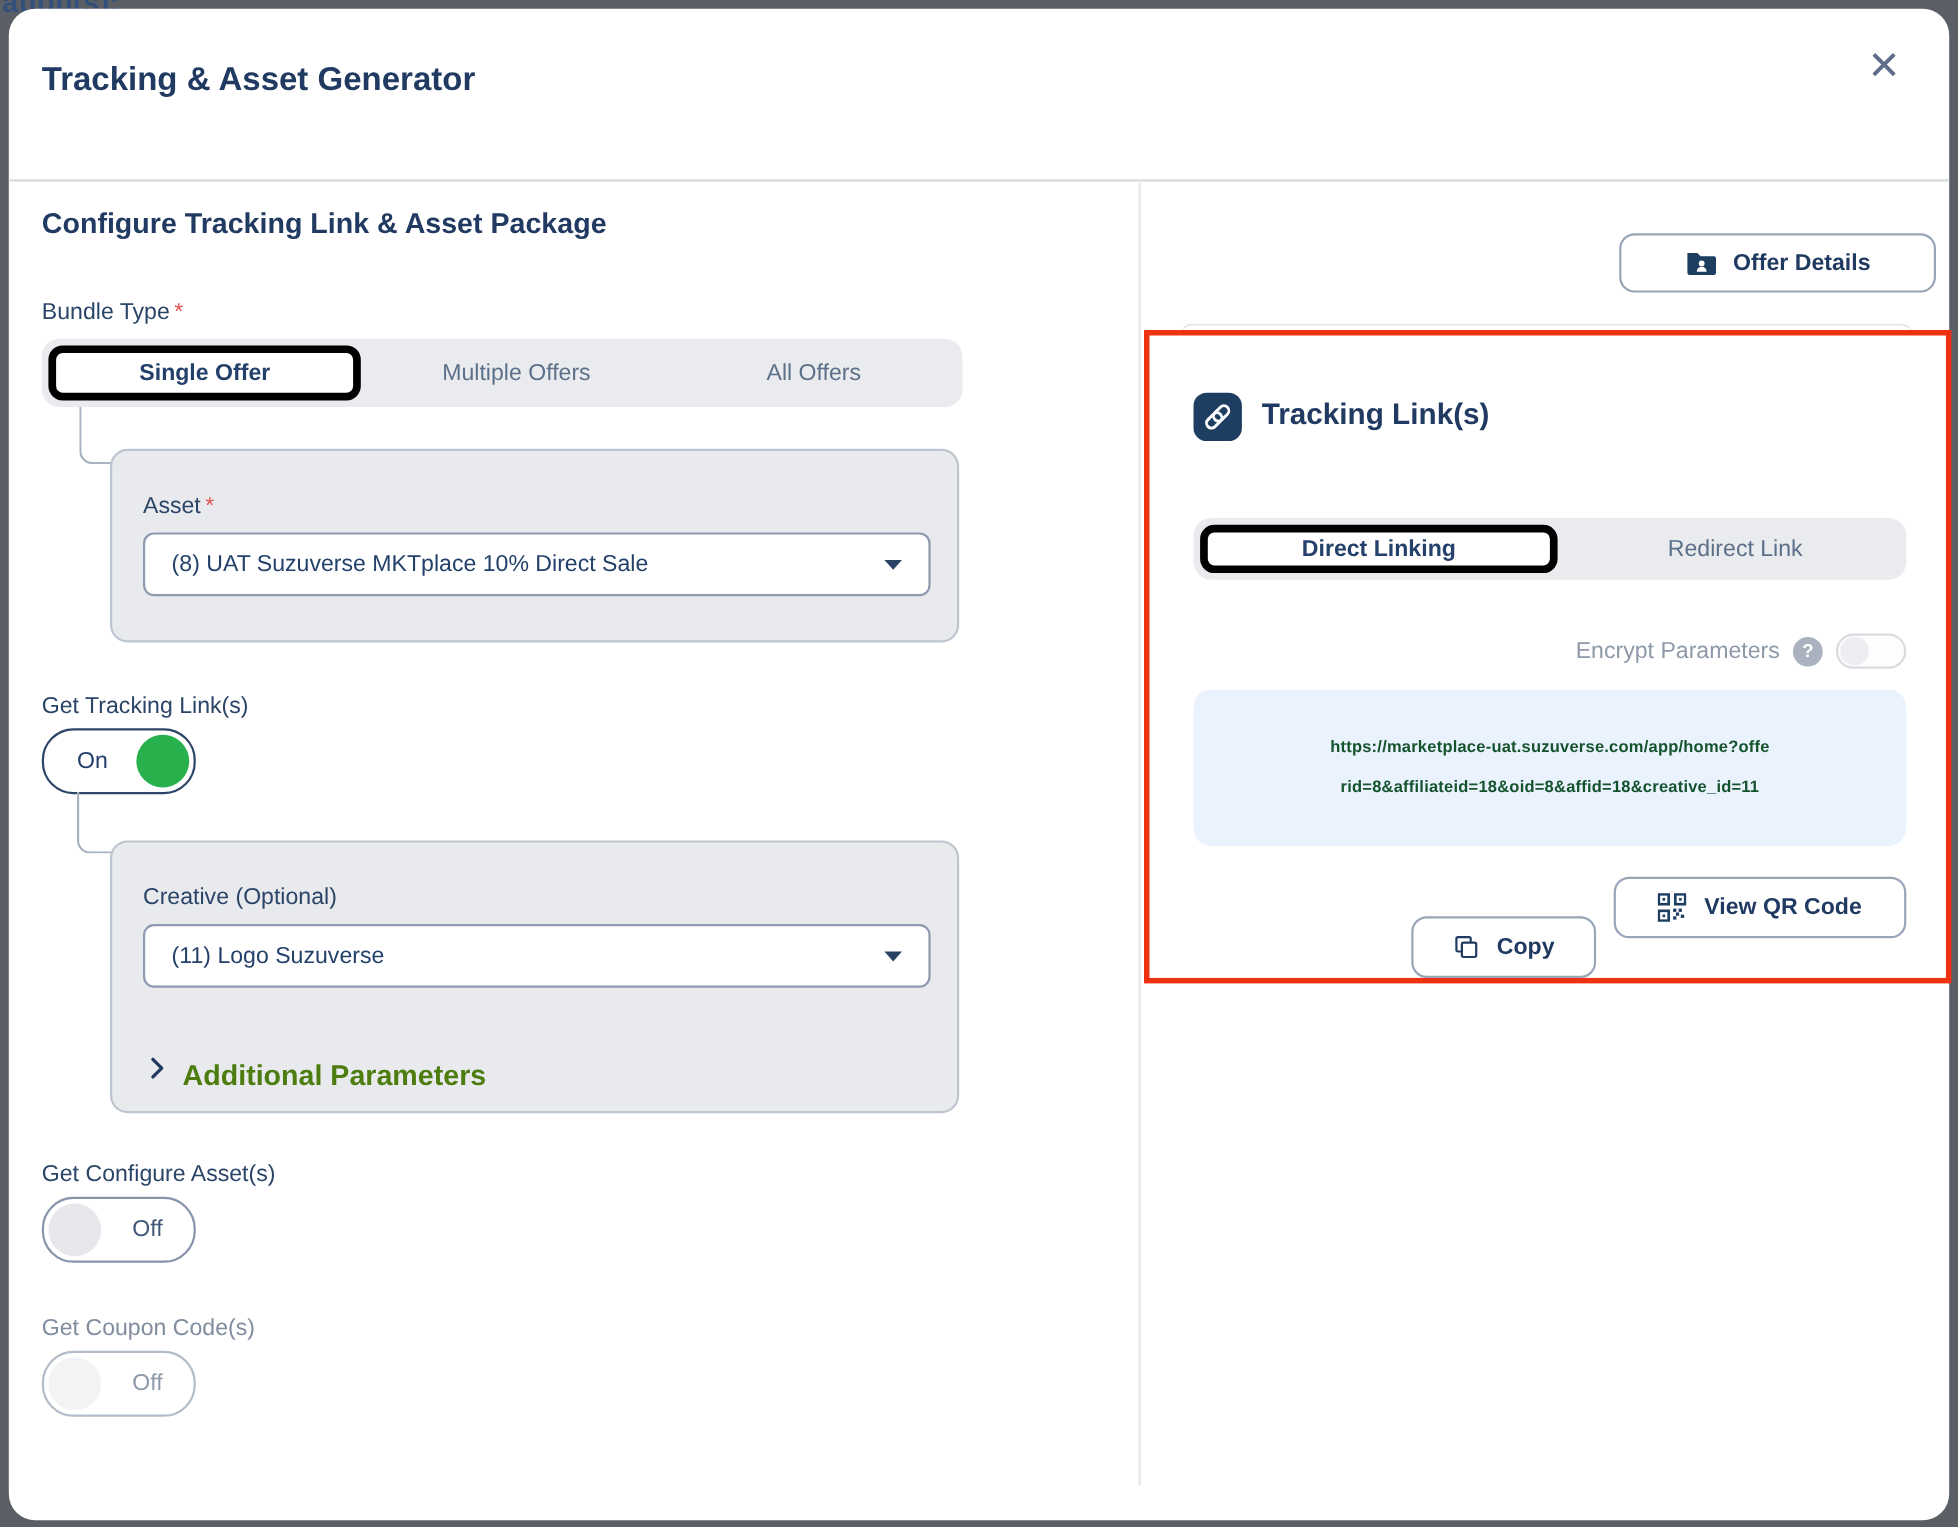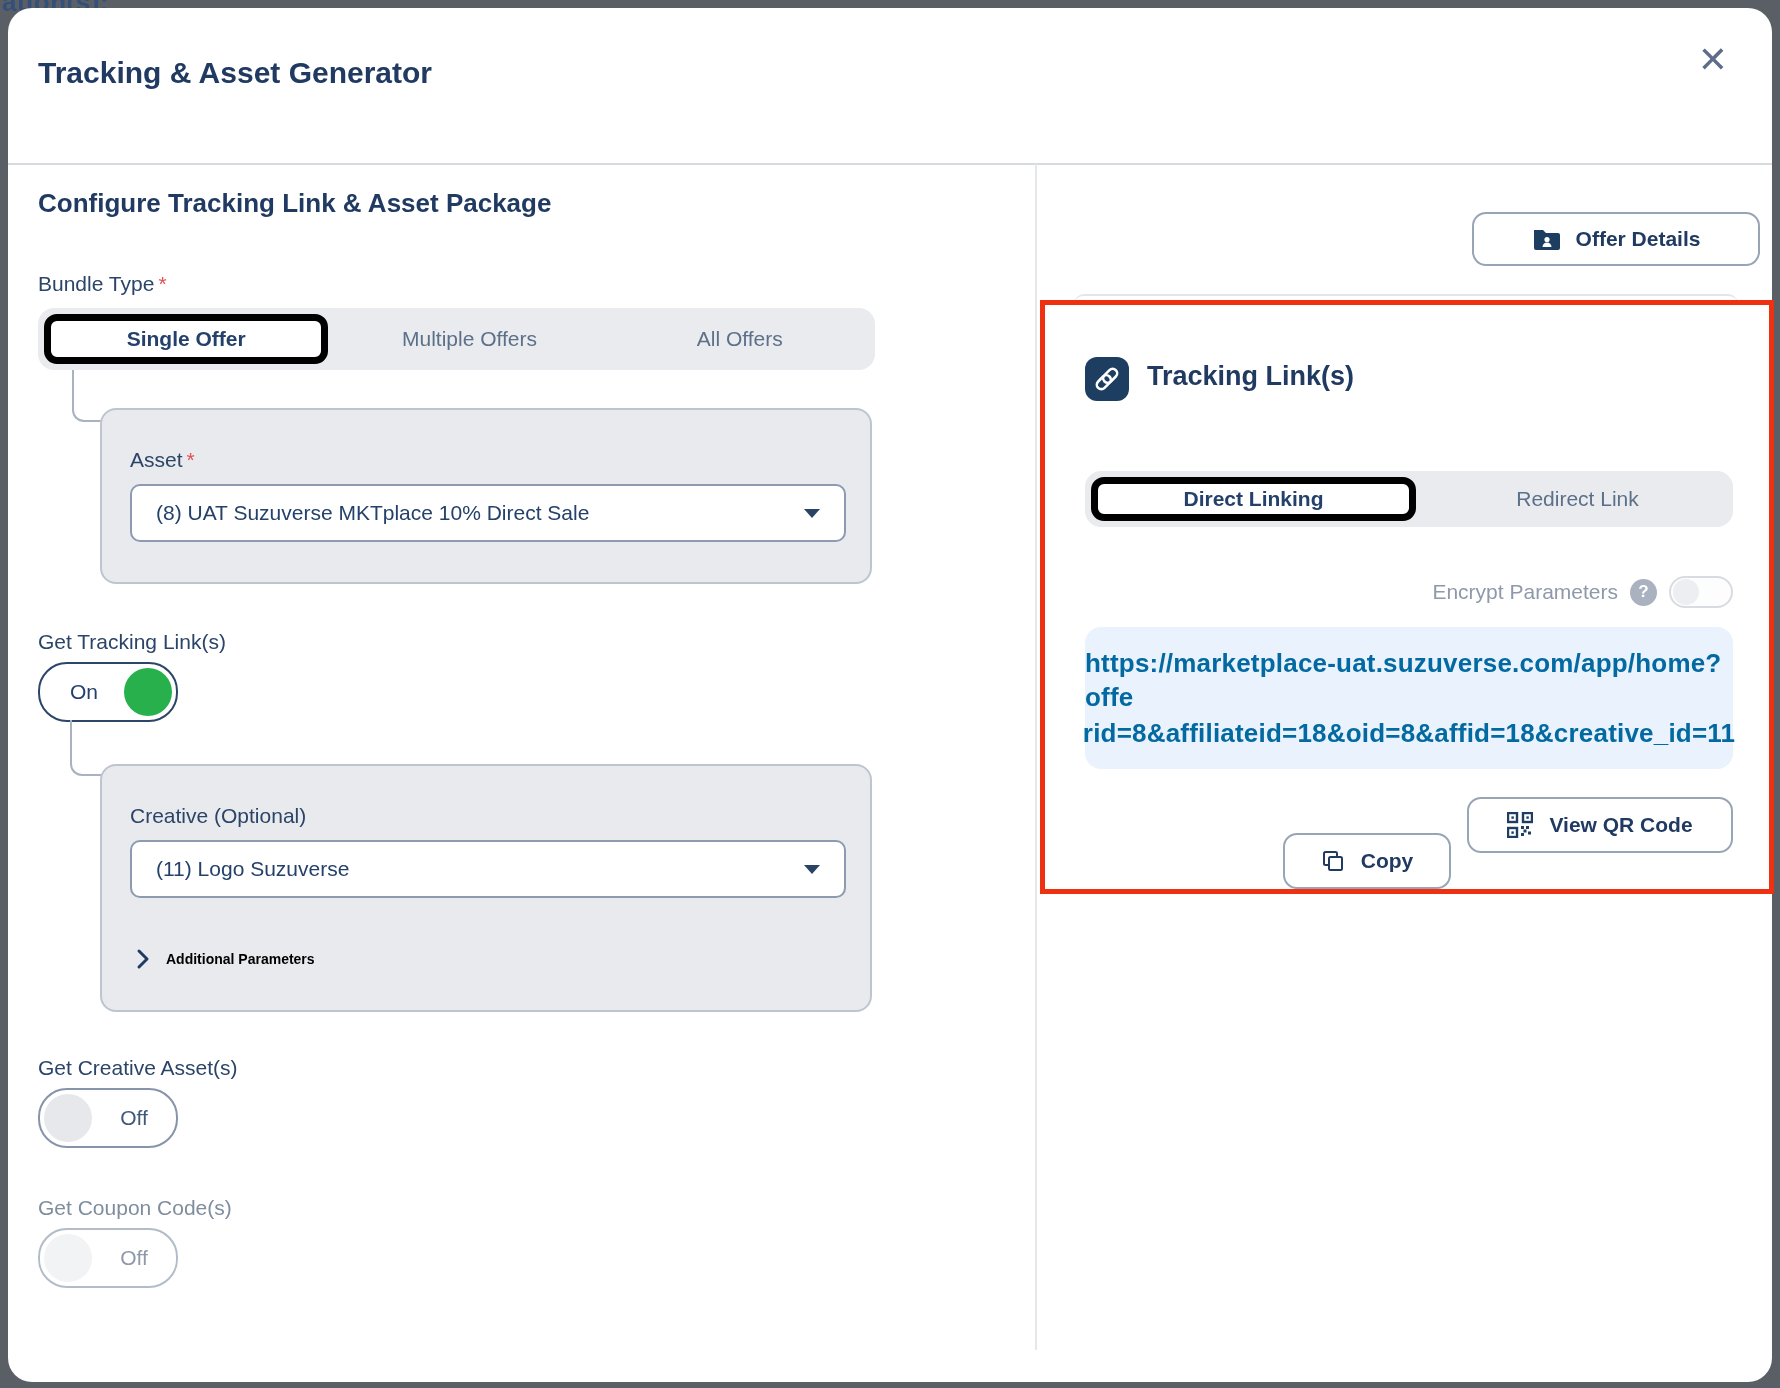--- a/index.html
+++ b/index.html
@@ -81,21 +81,21 @@
   }
   .select .caret {
     margin-left:auto; width:0; height:0;
     border-left:8px solid transparent; border-right:8px solid transparent;
     border-top:9px solid #2a4365;
   }
   .addl-row {
     position:absolute; left:34px; top:182px;
     display:flex; align-items:center; gap:16px; cursor:pointer;
   }
-  .addl-label { font-size:14px; font-weight:bold; color:#000000; }
+  .addl-label { font-size:26px; font-weight:bold; color:#4d7c0f;margin-top:14px; }
 
   .toggle {
     position:absolute; width:140px; height:60px; border-radius:29px;
     background:#ffffff; display:flex; align-items:center; cursor:pointer;
     font-size:21px;
   }
   .toggle .knob { width:48px; height:48px; border-radius:50%; }
   .toggle-on  { left:30px; top:654px; border:2px solid #2c4569; color:#24416b; }
   .toggle-on .txt  { margin-left:30px; }
   .toggle-on .knob { margin-left:auto; margin-right:4px; background:#27b04c; }
@@ -152,21 +152,21 @@
     position:absolute; left:2px; top:1px; width:26px; height:26px;
     border-radius:50%; background:#eceef1;
   }
   .url-box {
     position:absolute; left:40px; right:36px; top:322px; height:142px;
     background:#e9f2fd; border-radius:16px;
     display:flex; flex-direction:column; align-items:center; justify-content:center;
     gap:2px;
   }
   .url-line {
-    font-size:26px; font-weight:bold; color:#0369a1; line-height:34px;
+    font-size:15px; font-weight:bold; color:#14532d; line-height:34px;
     letter-spacing:.2px;
   }
   .link-actions {
     position:absolute; right:36px; top:492px;
     display:flex; gap:16px;
   }
   .btn-copy { width:168px; height:56px;margin-top:36px; }
   .btn-qr   { width:266px; height:56px; }
   .icon { display:inline-flex; align-items:center; justify-content:center; }
 </style>
@@ -223,21 +223,21 @@
     <div class="addl-row">
       <span class="icon">
         <svg width="14" height="22" viewBox="0 0 14 22">
             <polyline points="3,3 11,11 3,19" fill="none" stroke="#203a61" stroke-width="3" stroke-linecap="round" stroke-linejoin="round"></polyline>
           </svg>
       </span>
       <span class="addl-label">Additional Parameters</span>
     </div>
   </div>
 
-  <div class="field-label lbl-gca">Get Creative Asset(s)</div>
+  <div class="field-label lbl-gca">Get Configure Asset(s)</div>
   <div class="toggle toggle-off1">
     <span class="knob"></span>
     <span class="txt">Off</span>
   </div>
 
   <div class="field-label lbl-gcc">Get Coupon Code(s)</div>
   <div class="toggle toggle-off2">
     <span class="knob"></span>
     <span class="txt">Off</span>
   </div>

